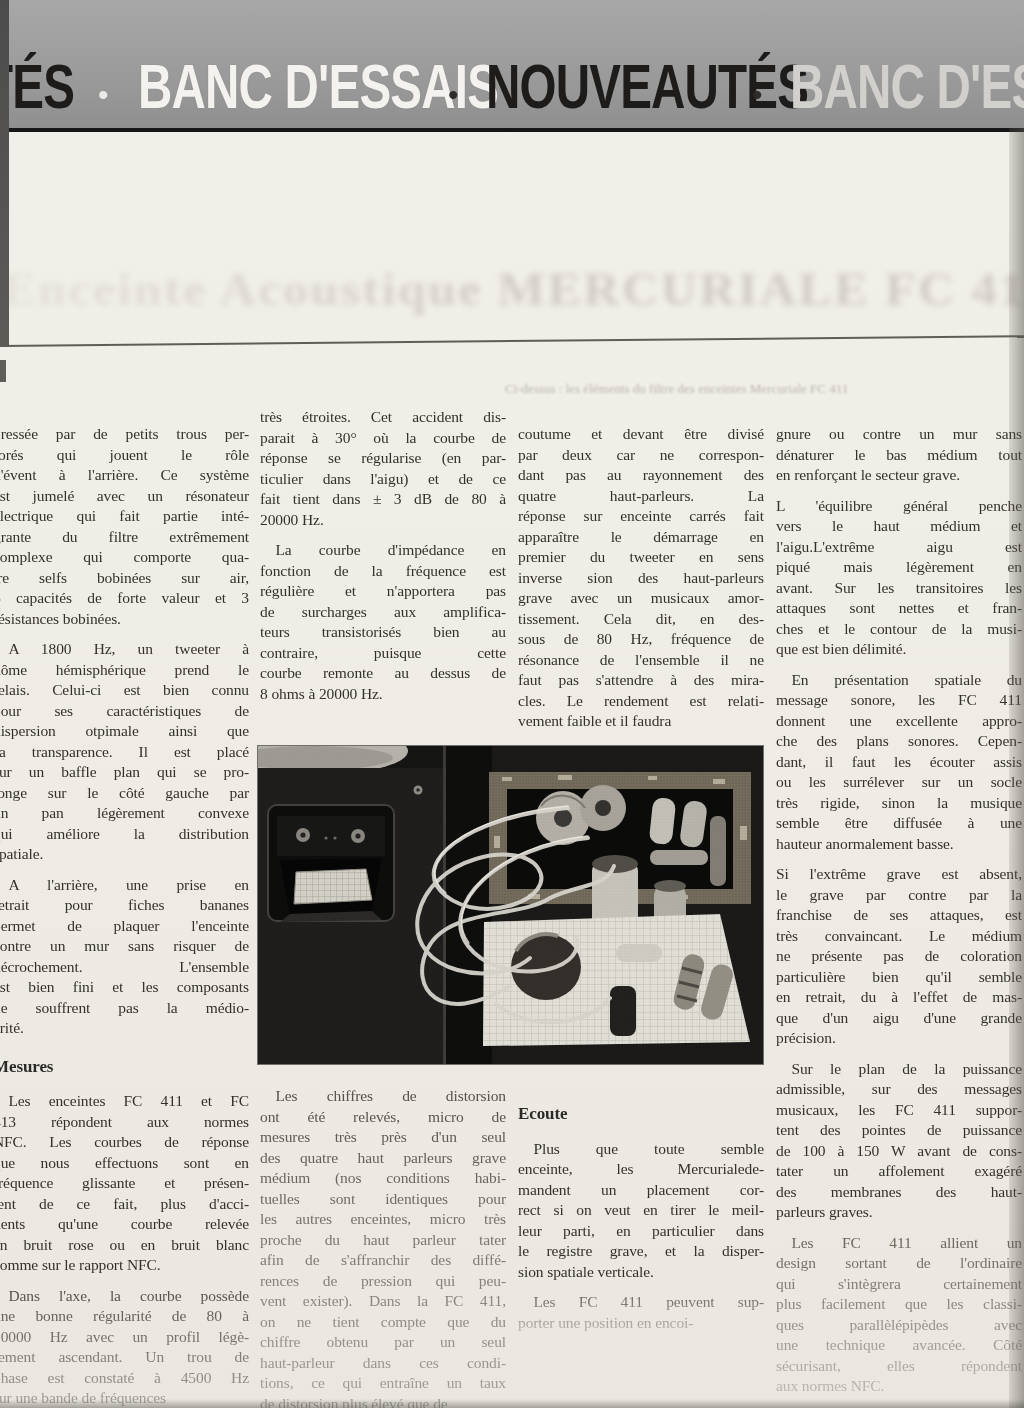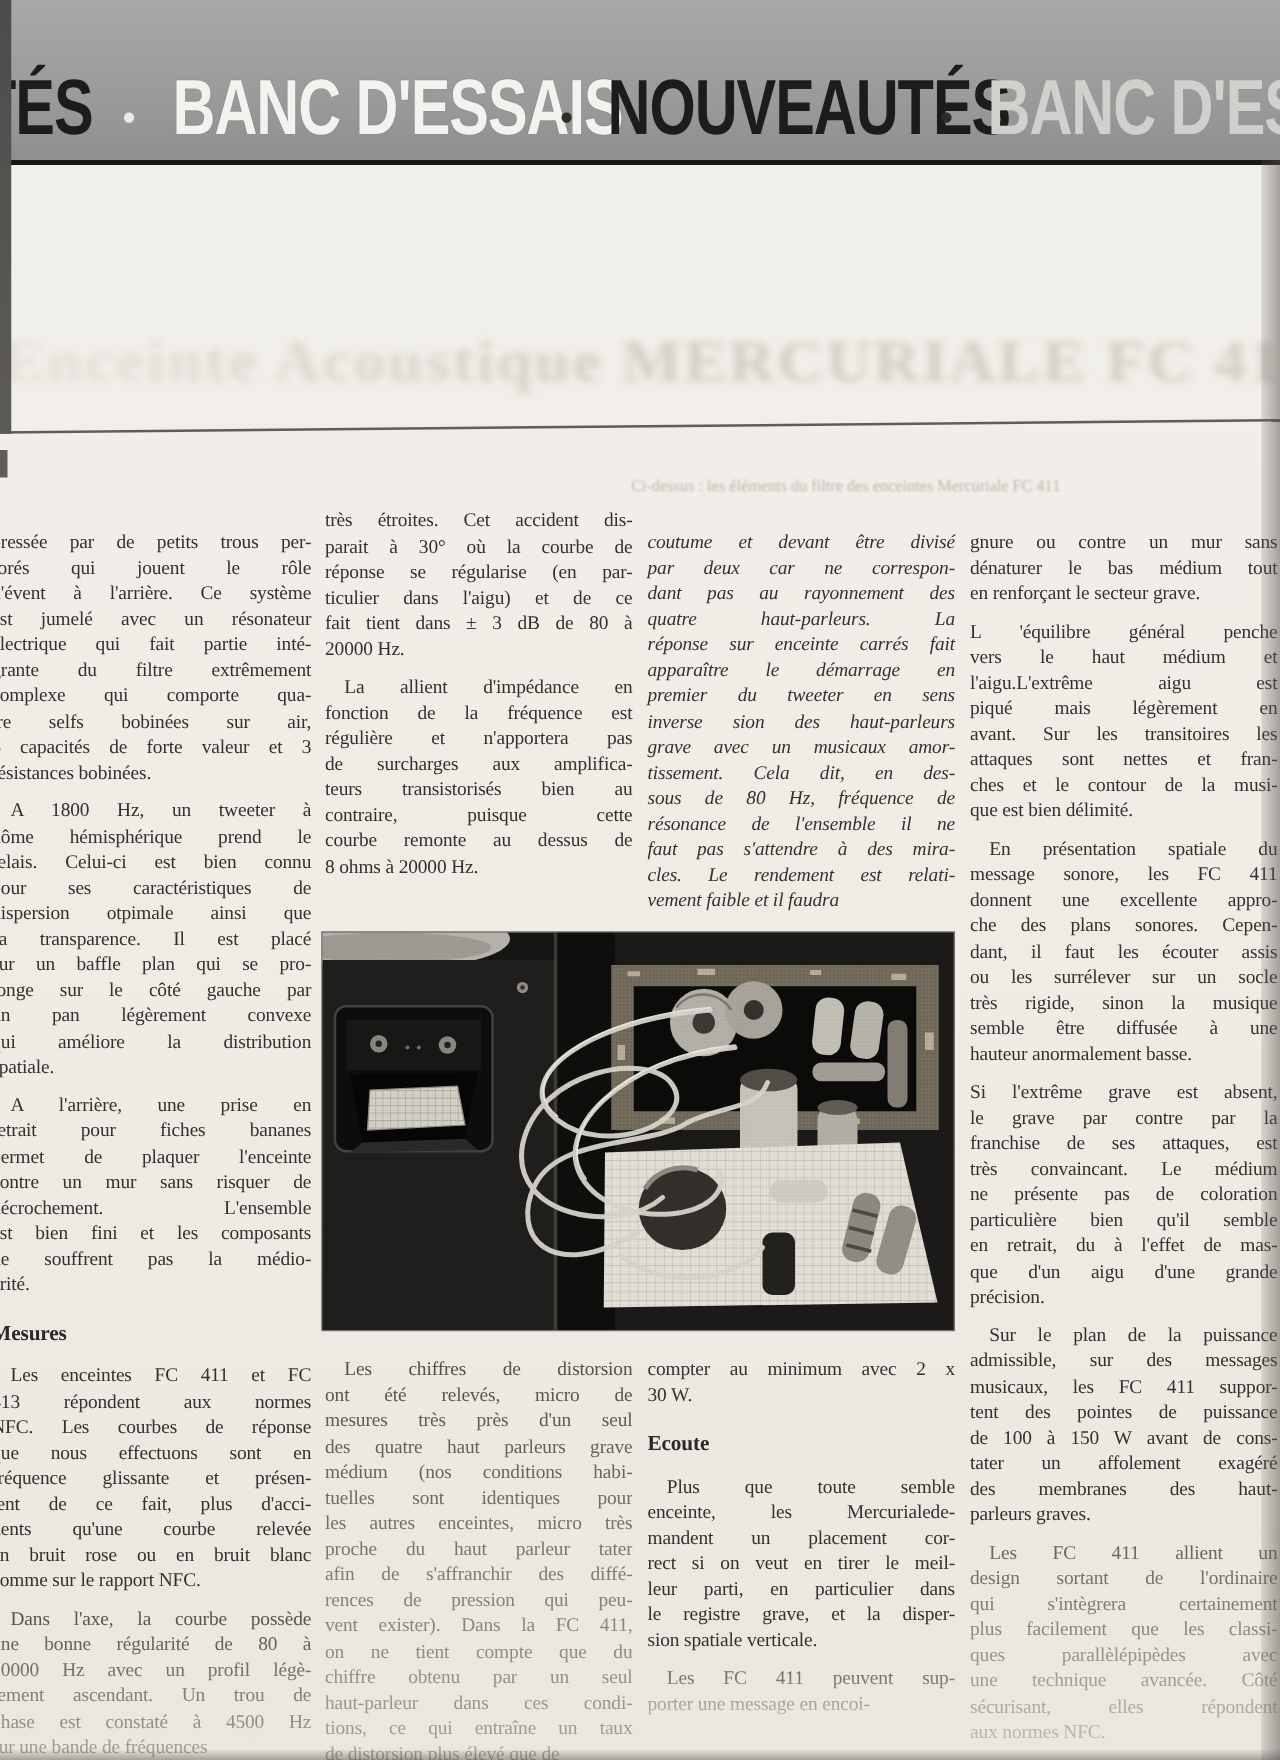--- a/index.html
+++ b/index.html
@@ -52,21 +52,21 @@
   .left-speck { position:absolute; left:0; top:360px; width:6px; height:22px; background:#3c3a37; opacity:.8; z-index:7; }
   .right-strip { position:absolute; right:0; top:128px; width:15px; height:1280px;
     background:linear-gradient(to right,rgba(112,108,102,0.18),rgba(88,85,80,0.5)); z-index:7; }
   .bottom-shadow { position:absolute; left:0; bottom:0; width:1024px; height:9px;
     background:linear-gradient(rgba(0,0,0,0),rgba(50,48,45,0.38)); z-index:8; }
 
   
   .col { position:absolute; color:#34312d; font-size:15.5px; line-height:20.5px; letter-spacing:-0.1px; }
   .c1 { left:-7px;  top:424px; width:256px; }
   .c2t{ left:260px; top:407px; width:246px; }
-  .c3t{ left:518px; top:424px; width:246px;font-style:italic; }
+  .c3t{ left:518px; top:424px; width:246px; }
   .c4 { left:776px; top:424px; width:246px; }
   .c2b{ left:260px; top:1086px; width:246px; }
   .c3b{ left:518px; top:1086px; width:246px; }
 
   .ln { text-align:justify; text-align-last:justify; min-height:20.5px; }
   .ln.last { text-align-last:left; }
   .para + .para { margin-top:10px; }
   .colhead { font-weight:bold; font-size:17px; color:#2c2a27; margin:18px 0 14px 0; }
 
   .fade {
@@ -165,21 +165,21 @@
   <div class="col c2t">
     <div class="para">
         <div class="ln">très étroites. Cet accident dis-</div>
         <div class="ln">parait à 30° où la courbe de</div>
         <div class="ln">réponse se régularise (en par-</div>
         <div class="ln">ticulier dans l'aigu) et de ce</div>
         <div class="ln">fait tient dans ± 3 dB de 80 à</div>
         <div class="ln last">20000 Hz.</div>
       </div>
     <div class="para">
-        <div class="ln"> La allient d'impédance en</div>
+        <div class="ln"> La courbe d'impédance en</div>
         <div class="ln">fonction de la fréquence est</div>
         <div class="ln">régulière et n'apportera pas</div>
         <div class="ln">de surcharges aux amplifica-</div>
         <div class="ln">teurs transistorisés bien au</div>
         <div class="ln">contraire, puisque cette</div>
         <div class="ln">courbe remonte au dessus de</div>
         <div class="ln last">8 ohms à 20000 Hz.</div>
       </div>
   </div>
 
@@ -393,37 +393,33 @@
         <div class="ln">vent exister). Dans la FC 411,</div>
         <div class="ln">on ne tient compte que du</div>
         <div class="ln">chiffre obtenu par un seul</div>
         <div class="ln">haut-parleur dans ces condi-</div>
         <div class="ln">tions, ce qui entraîne un taux</div>
         <div class="ln last">de distorsion plus élevé que de</div>
       </div>
   </div>
 
   <div class="col c3b">
-    <div class="para">
-        <div class="ln">compter au minimum avec 2 x</div>
-        <div class="ln last">30 W.</div>
-      </div>
     <h3 class="colhead">Ecoute</h3>
     <div class="para">
         <div class="ln"> Plus que toute semble</div>
         <div class="ln">enceinte, les Mercurialede-</div>
         <div class="ln">mandent un placement cor-</div>
         <div class="ln">rect si on veut en tirer le meil-</div>
         <div class="ln">leur parti, en particulier dans</div>
         <div class="ln">le registre grave, et la disper-</div>
         <div class="ln last">sion spatiale verticale.</div>
       </div>
     <div class="para fade-strong">
         <div class="ln"> Les FC 411 peuvent sup-</div>
-        <div class="ln last">porter une message en encoi-</div>
+        <div class="ln last">porter une position en encoi-</div>
       </div>
   </div>
 
   <div class="left-strip"></div>
   <div class="left-speck"></div>
   <div class="right-strip"></div>
   <div class="bottom-shadow"></div>
 
 </div>
 

